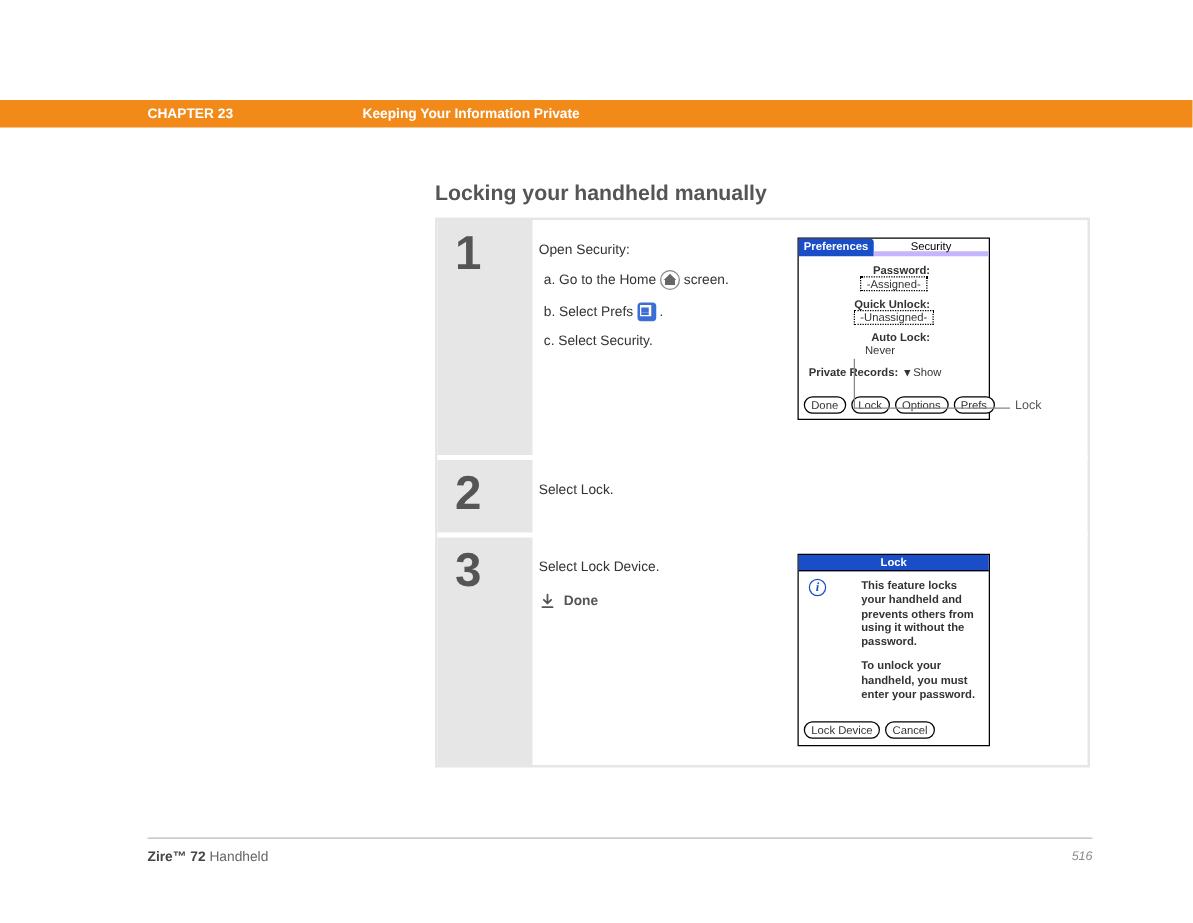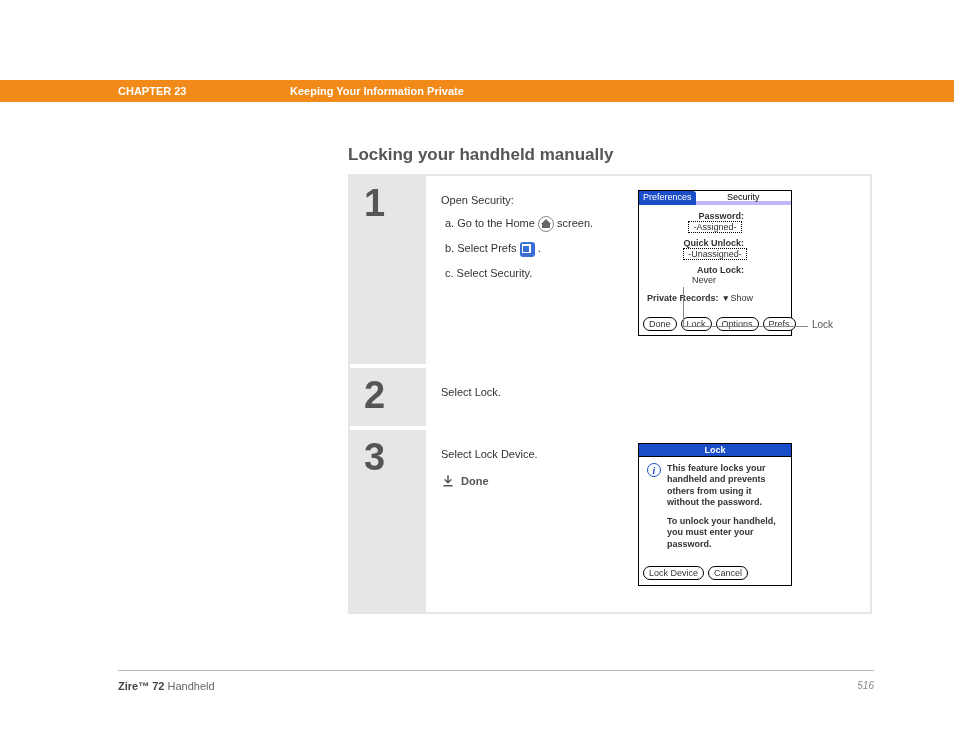--- a/index.html
+++ b/index.html
@@ -45,21 +45,21 @@
     width: 76px;
     background: #e6e6e6;
     font-size: 38px;
     font-weight: 900;
     color: #555;
     padding: 6px 0 0 14px;
     font-family: Arial, Helvetica, sans-serif;
   }
   .step-body {
     flex: 1;
-    padding: 18px 14px 18px 15px;
+    padding: 18px 14px 18px 5px;
     font-size: 11px;
     color: #333;
     position: relative;
   }
   .step-body p { margin-bottom: 10px; }
   .sub-list { margin-left: 4px; }
   .sub-list div { margin-bottom: 10px; }
 
   
   .home-icon {
@@ -122,21 +122,21 @@
     font-size: 9px;
   }
   .palm-prefs .titlebar {
     height: 14px;
     display: flex;
     align-items: stretch;
   }
   .palm-prefs .tb-left {
     background: #1a4ec9;
     color: #fff;
-    font-weight: normal;
+    font-weight: bold;
     padding: 1px 4px;
     border-top-right-radius: 3px;
   }
   .palm-prefs .tb-right {
     flex: 1;
     text-align: center;
     padding: 1px 4px;
     color: #000;
     border-bottom: 4px solid #c4b5fd;
   }
@@ -207,21 +207,21 @@
     border-radius: 50%;
     color: #1a4ec9;
     font-weight: bold;
     font-style: italic;
     text-align: center;
     line-height: 13px;
     font-size: 10px;
     flex-shrink: 0;
     font-family: Georgia, serif;
   }
-  .palm-lock .msg { font-weight: bold; line-height: 1.25; }
+  .palm-lock .msg { font-weight: bold; line-height: 1.25; margin-left: 22px; }
   .palm-lock .msg p { margin-bottom: 8px; }
   .palm-lock .btnrow {
     padding: 2px 4px 5px 4px;
     display: flex;
     gap: 4px;
   }
 
   .done-marker {
     display: flex;
     align-items: center;

